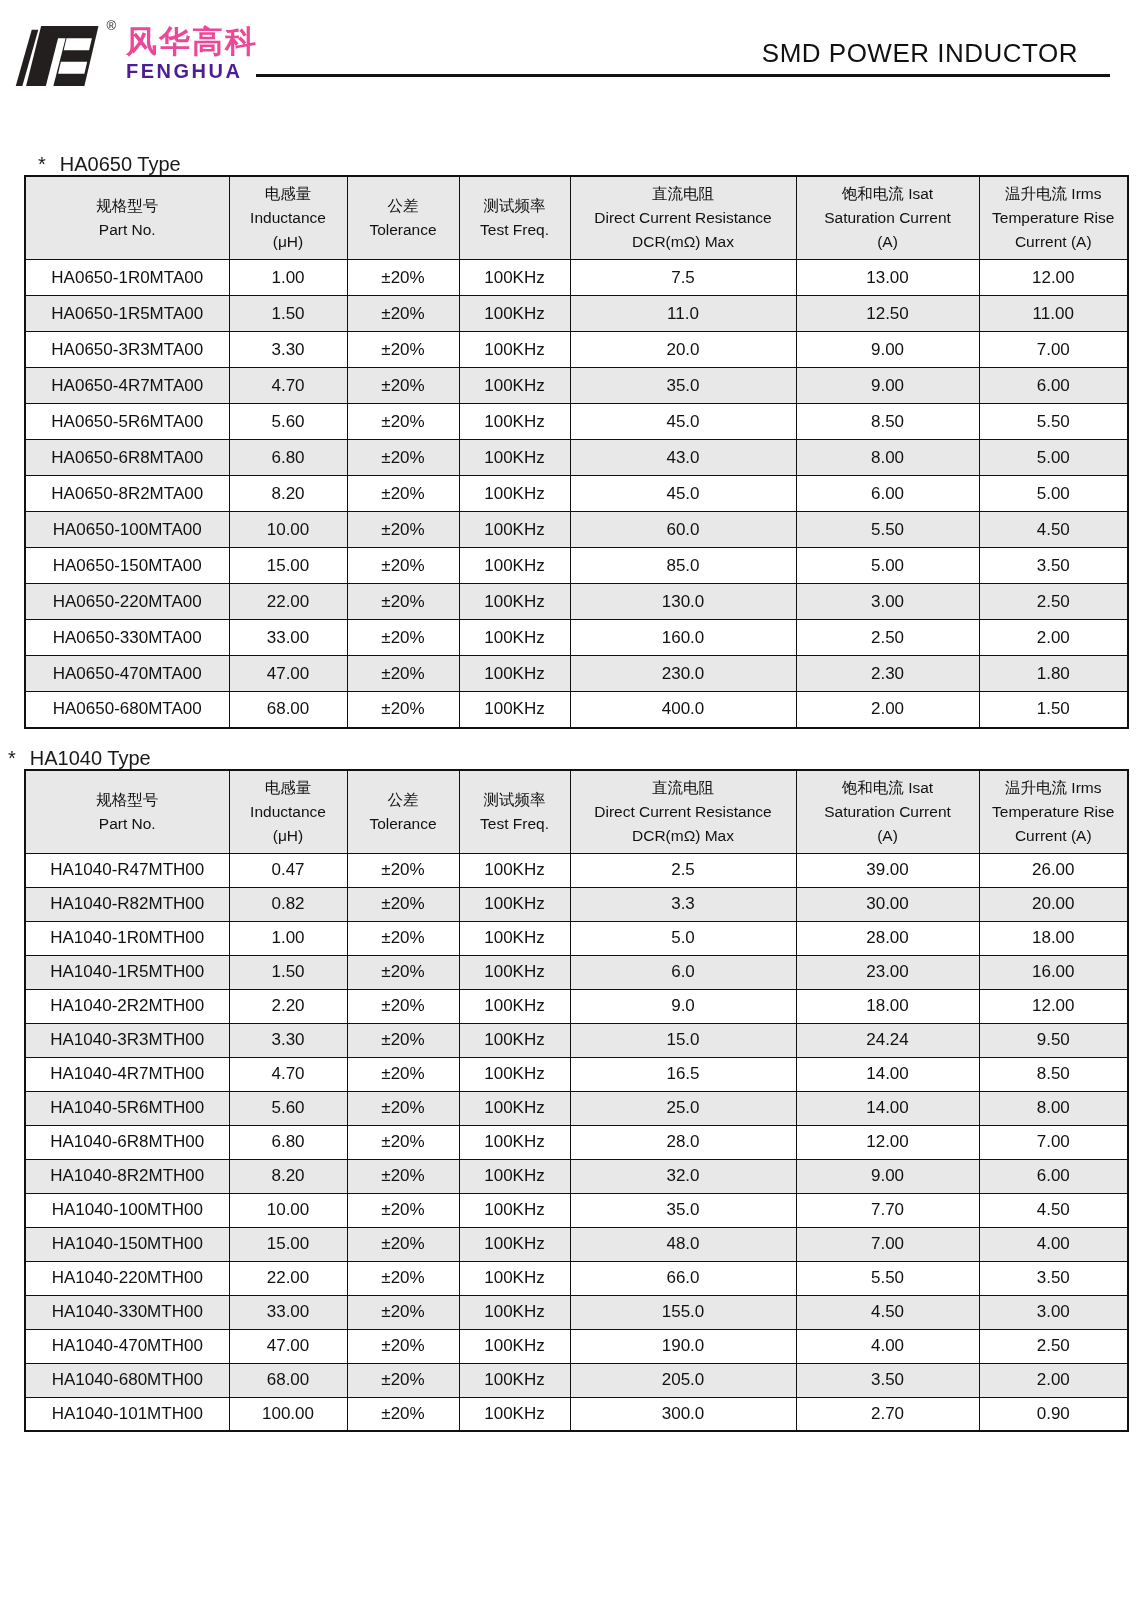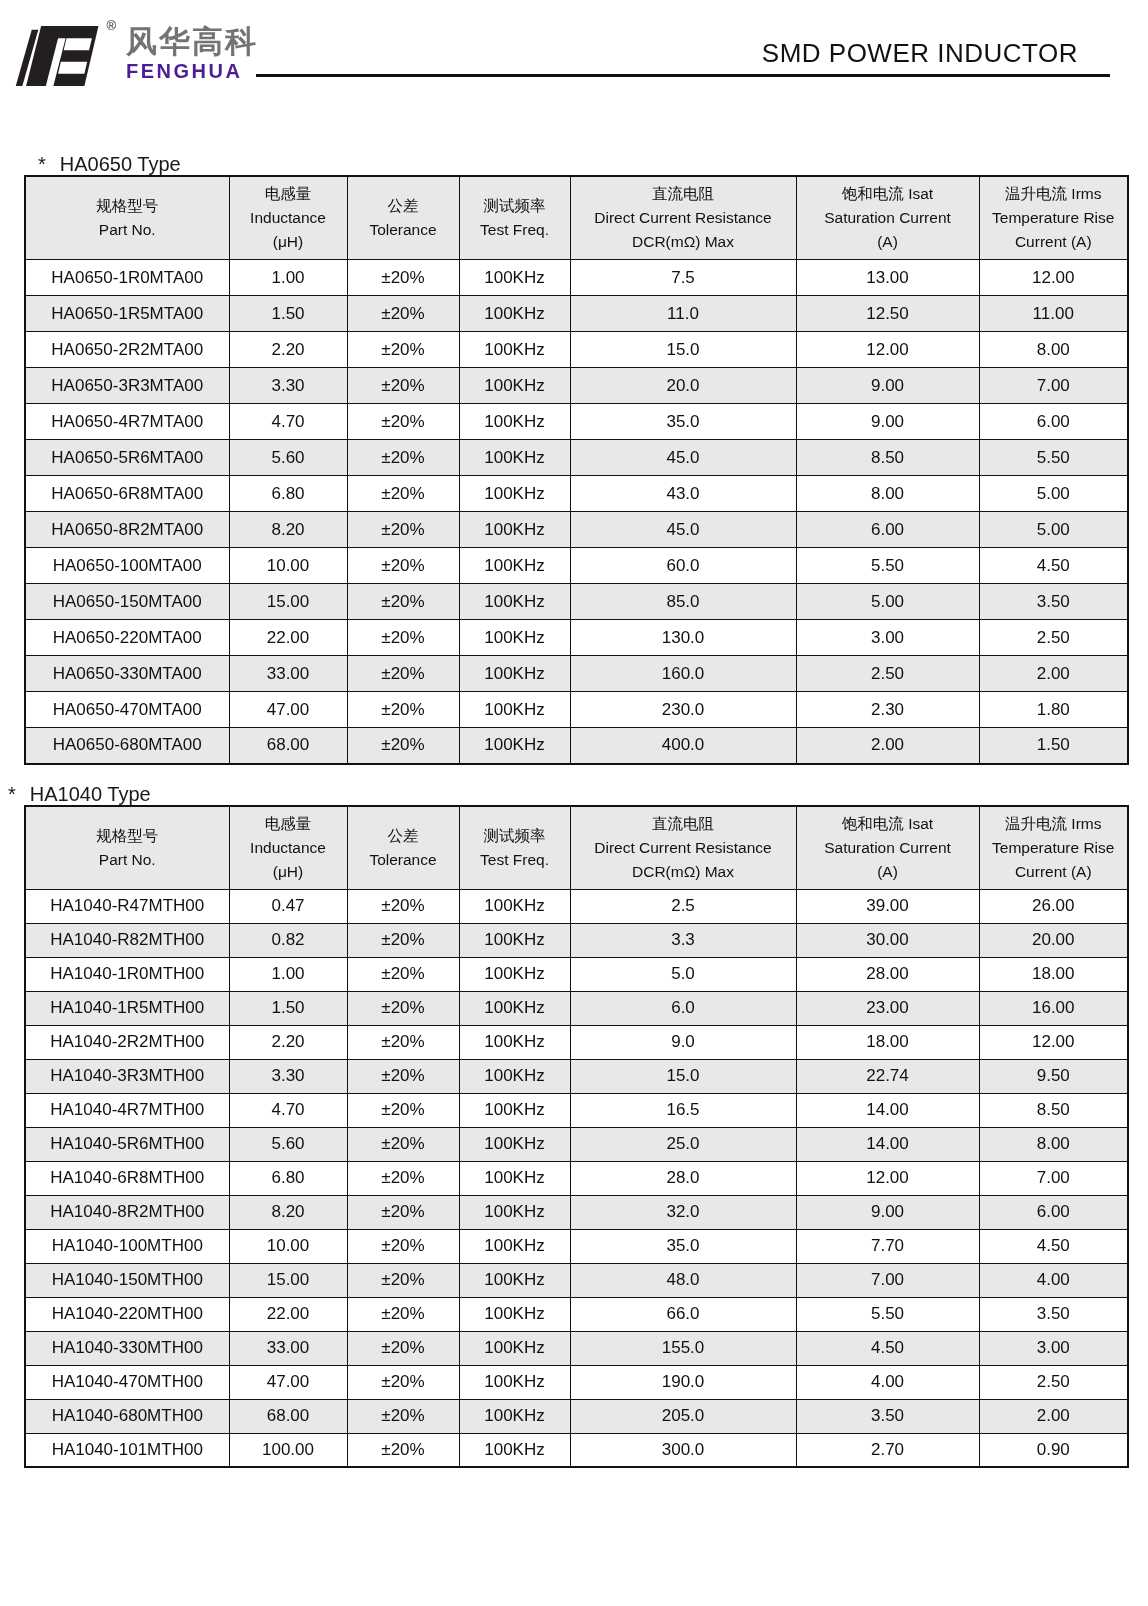--- a/index.html
+++ b/index.html
@@ -35,21 +35,21 @@
     right: 0;
     top: -2px;
     font-size: 13px;
     color: #231f1f;
   }
   .logo-text { margin-left: 10px; margin-top: 6px; }
   .logo-zh {
     font-size: 31px;
     font-weight: bold;
     letter-spacing: 2px;
-    color: #737373;
+    color: #ec4899;
     line-height: 32px;
   }
   .logo-en {
     font-size: 20px;
     font-weight: 600;
     letter-spacing: 2.5px;
     color: #4c1d95;
     line-height: 26px;
   }
   .page-title {
@@ -200,29 +200,20 @@
         <tr>
           <td>HA0650-1R5MTA00</td>
           <td>1.50</td>
           <td>±20%</td>
           <td>100KHz</td>
           <td>11.0</td>
           <td>12.50</td>
           <td>11.00</td>
         </tr>
         <tr>
-          <td>HA0650-2R2MTA00</td>
-          <td>2.20</td>
-          <td>±20%</td>
-          <td>100KHz</td>
-          <td>15.0</td>
-          <td>12.00</td>
-          <td>8.00</td>
-        </tr>
-        <tr>
           <td>HA0650-3R3MTA00</td>
           <td>3.30</td>
           <td>±20%</td>
           <td>100KHz</td>
           <td>20.0</td>
           <td>9.00</td>
           <td>7.00</td>
         </tr>
         <tr>
           <td>HA0650-4R7MTA00</td>
@@ -410,21 +401,21 @@
           <td>9.0</td>
           <td>18.00</td>
           <td>12.00</td>
         </tr>
         <tr>
           <td>HA1040-3R3MTH00</td>
           <td>3.30</td>
           <td>±20%</td>
           <td>100KHz</td>
           <td>15.0</td>
-          <td>22.74</td>
+          <td>24.24</td>
           <td>9.50</td>
         </tr>
         <tr>
           <td>HA1040-4R7MTH00</td>
           <td>4.70</td>
           <td>±20%</td>
           <td>100KHz</td>
           <td>16.5</td>
           <td>14.00</td>
           <td>8.50</td>

